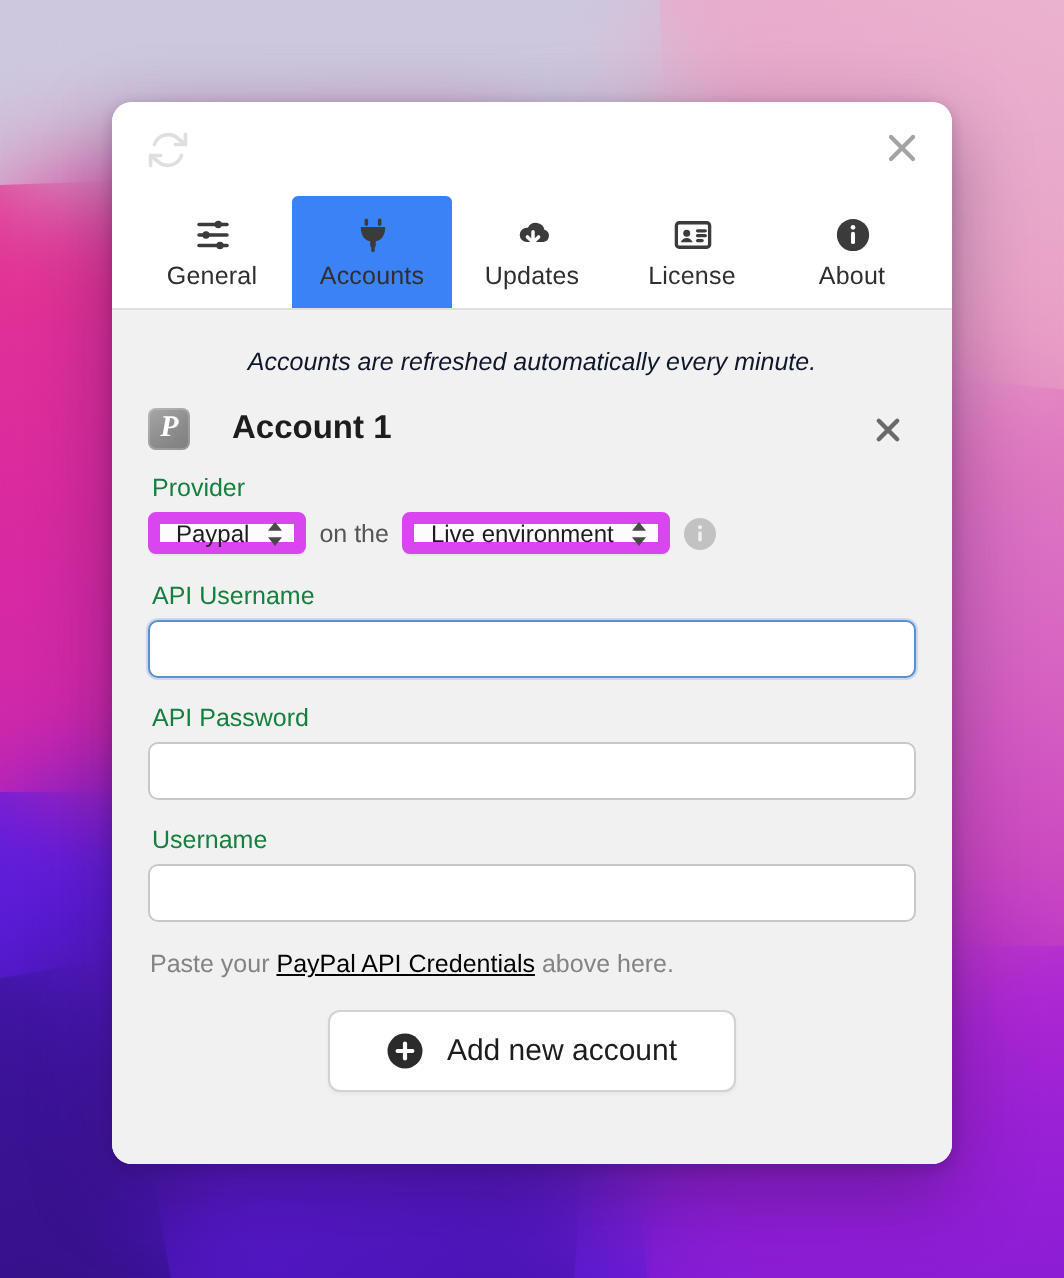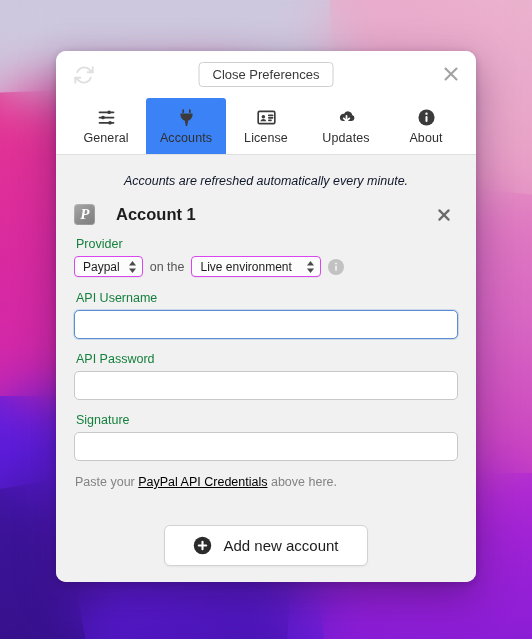--- a/index.html
+++ b/index.html
@@ -264,21 +264,21 @@
   .provider-row {
     display: flex;
     align-items: center;
     gap: 7px;
     margin-bottom: 14px;
   }
   .popup {
     position: relative;
     height: 21px;
     background: #fcfcfc;
-    border: 1px solid #d946ef;
+    border: 6px solid #d946ef;
     border-radius: 4px;
     display: inline-flex;
     align-items: center;
     font-size: 12px;
     color: #1d1d1d;
     padding: 0 22px 0 8px;
     cursor: default;
     white-space: nowrap;
     box-shadow: 0 1px 0 rgba(0,0,0,.04);
   }
@@ -331,21 +331,21 @@
   }
   .paste-note a {
     color: #000000;
     text-decoration: underline;
     cursor: default;
   }
 
   .add-row {
     display: flex;
     justify-content: center;
-    margin-top: 36px;
+    margin-top: 16px;
   }
   .add-btn {
     display: inline-flex;
     align-items: center;
     gap: 11px;
     background: #ffffff;
     border: 1px solid #d2d2d2;
     border-radius: 6px;
     padding: 10px 28px;
     font-family: "Liberation Sans", sans-serif;
@@ -376,21 +376,20 @@
 
     <div class="refresh-icon">
       <svg width="22" height="22" viewBox="0 0 24 24" fill="none" stroke="#c6c6c6" stroke-width="2" stroke-linecap="round" stroke-linejoin="round">
         <polyline points="21.5 3.5 21.5 9 16 9"></polyline>
         <polyline points="2.5 20.5 2.5 15 8 15"></polyline>
         <path d="M4.6 9a8 8 0 0 1 13.2-3L21.5 9"></path>
         <path d="M19.4 15a8 8 0 0 1-13.2 3L2.5 15"></path>
       </svg>
     </div>
 
-    <button class="close-prefs-btn">Close Preferences</button>
 
     <div class="win-close">
       <svg width="22" height="22" viewBox="0 0 22 22" fill="none" stroke="#a3a3a3" stroke-width="2.1" stroke-linecap="round">
         <line x1="5.5" y1="5.5" x2="16.5" y2="16.5"></line>
         <line x1="16.5" y1="5.5" x2="5.5" y2="16.5"></line>
       </svg>
     </div>
   </div>
 
   <div class="tab-bar">
@@ -416,40 +415,40 @@
           <rect x="14.8" y="2.5" width="2" height="4.4" rx="1"></rect>
           <path d="M5 7.4h14c0 5.1-2.4 7.6-5.4 8.2v2.1a1.6 1.6 0 0 1-3.2 0v-2.1C7.4 15 5 12.5 5 7.4z"></path>
           <rect x="11" y="16.6" width="2" height="5.2" rx="1"></rect>
         </svg>
       </span>
       <span class="tab-label">Accounts</span>
     </div>
 
     <div class="tab">
       <span class="tab-icon">
+        <svg width="21" height="21" viewBox="0 0 24 24" fill="#3b3b3b">
+          <path d="M18.6 9.5a5 5 0 0 0-9.5-1.6A4.1 4.1 0 0 0 4.4 12a4.1 4.1 0 0 0 4.2 4h9.4a3.6 3.6 0 0 0 .6-7z"></path>
+          <path d="M12 9.2a1 1 0 0 1 1 1v3.6l1.5-1.4a1 1 0 0 1 1.4 1.45l-3.2 3a1 1 0 0 1-1.4 0l-3.2-3A1 1 0 0 1 9.5 12.4l1.5 1.4v-3.6a1 1 0 0 1 1-1z" fill="#fff"></path>
+        </svg>
+      </span>
+      <span class="tab-label">Updates</span>
+    </div>
+
+    <div class="tab">
+      <span class="tab-icon">
         <svg width="21" height="21" viewBox="0 0 24 24" fill="none" stroke="#3b3b3b" stroke-width="1.9">
           <rect x="2.5" y="5" width="19" height="14" rx="1.6"></rect>
           <circle cx="8.4" cy="11" r="2" fill="#3b3b3b" stroke="none"></circle>
           <path d="M5 16.2c.6-1.7 2-2.5 3.4-2.5s2.8.8 3.4 2.5z" fill="#3b3b3b" stroke="none"></path>
           <line x1="14.6" y1="9.6" x2="19" y2="9.6" stroke-linecap="round"></line>
           <line x1="14.6" y1="12.4" x2="19" y2="12.4" stroke-linecap="round"></line>
           <line x1="14.6" y1="15.2" x2="17.2" y2="15.2" stroke-linecap="round"></line>
         </svg>
       </span>
       <span class="tab-label">License</span>
-    </div>
-
-    <div class="tab">
-      <span class="tab-icon">
-        <svg width="21" height="21" viewBox="0 0 24 24" fill="#3b3b3b">
-          <path d="M18.6 9.5a5 5 0 0 0-9.5-1.6A4.1 4.1 0 0 0 4.4 12a4.1 4.1 0 0 0 4.2 4h9.4a3.6 3.6 0 0 0 .6-7z"></path>
-          <path d="M12 9.2a1 1 0 0 1 1 1v3.6l1.5-1.4a1 1 0 0 1 1.4 1.45l-3.2 3a1 1 0 0 1-1.4 0l-3.2-3A1 1 0 0 1 9.5 12.4l1.5 1.4v-3.6a1 1 0 0 1 1-1z" fill="#fff"></path>
-        </svg>
-      </span>
-      <span class="tab-label">Updates</span>
     </div>
 
     <div class="tab">
       <span class="tab-icon">
         <svg width="21" height="21" viewBox="0 0 24 24" fill="#3b3b3b">
           <circle cx="12" cy="12" r="9.2"></circle>
           <circle cx="12" cy="7.6" r="1.35" fill="#fff"></circle>
           <rect x="10.85" y="10.2" width="2.3" height="7" rx="1.1" fill="#fff"></rect>
         </svg>
       </span>
@@ -511,21 +510,21 @@
         </svg>
       </span>
     </div>
 
     <div class="field-label">API Username</div>
     <input class="text-field focused" type="text" value="" style="">
 
     <div class="field-label">API Password</div>
     <input class="text-field" type="text" value="" style="">
 
-    <div class="field-label">Signature</div>
+    <div class="field-label">Username</div>
     <input class="text-field" type="text" value="" style="">
 
     <div class="paste-note">
       <span>Paste your </span><a>PayPal API Credentials</a><span> above here.</span>
     </div>
 
     <div class="add-row">
       <button class="add-btn">
         <svg width="19" height="19" viewBox="0 0 20 20">
           <circle cx="10" cy="10" r="9.2" fill="#2b2b2b"></circle>

